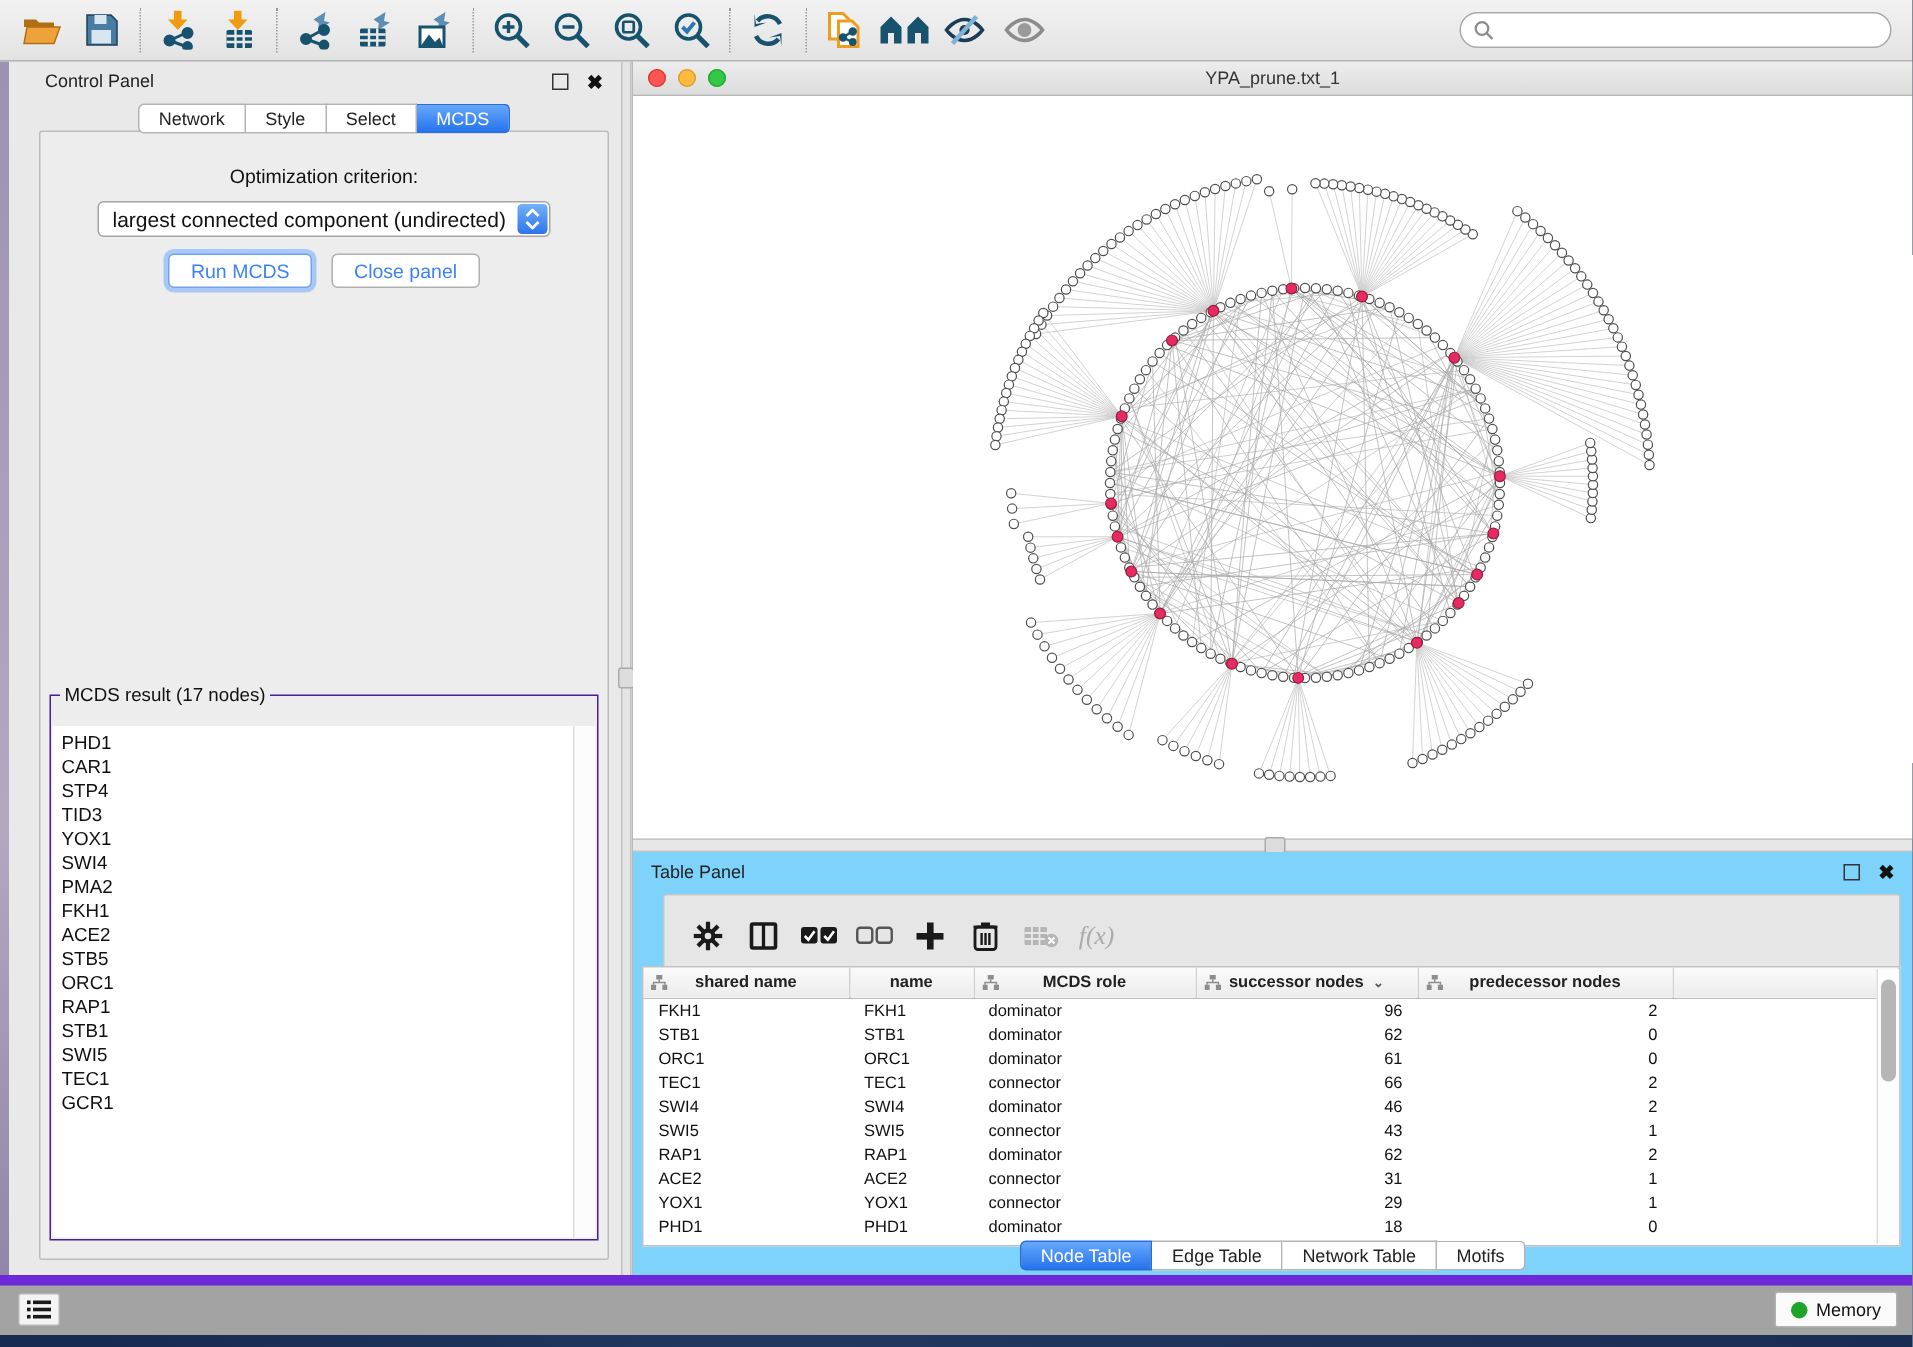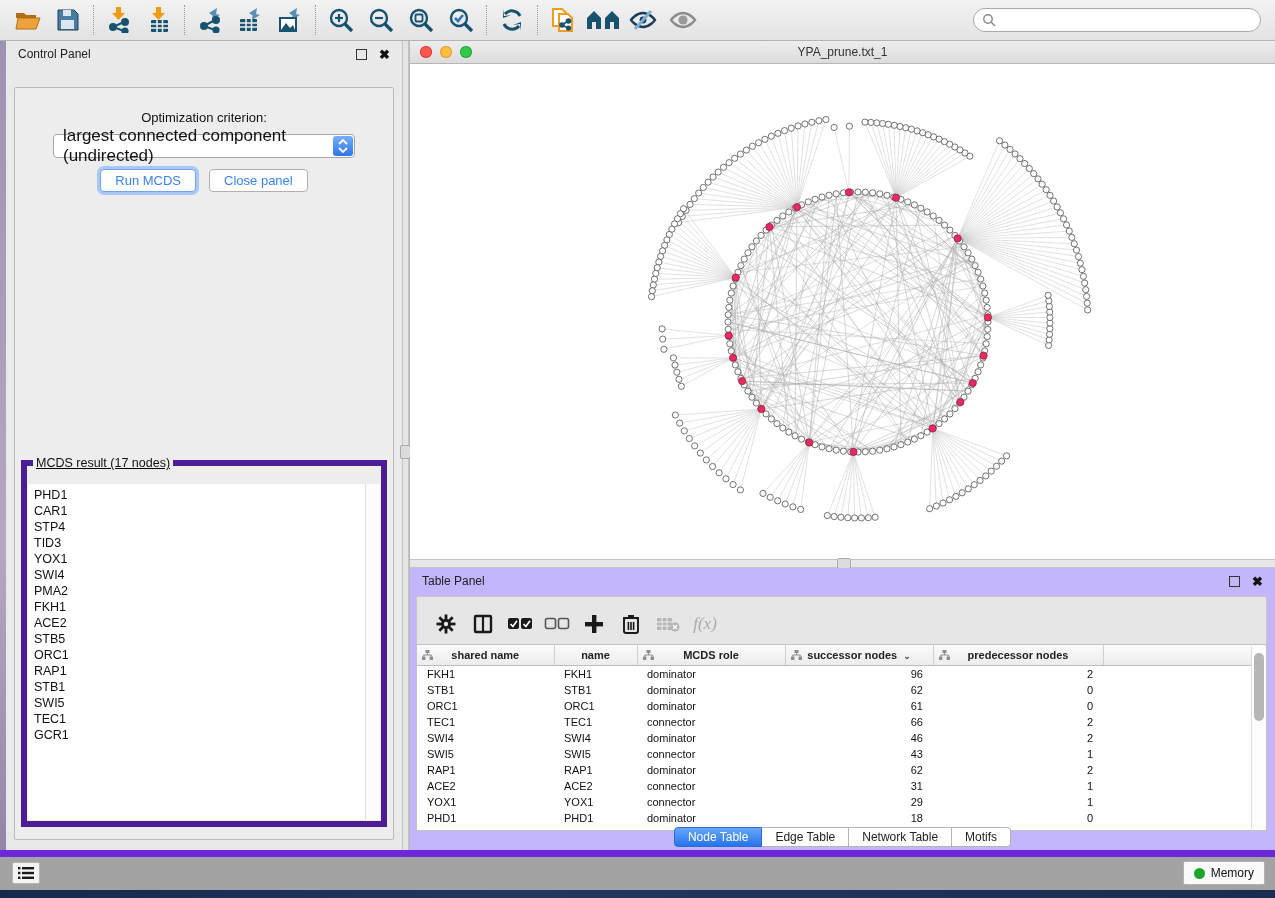--- a/index.html
+++ b/index.html
@@ -14,70 +14,70 @@
   .toolbar{position:relative;height:40px;flex:0 0 40px;background:linear-gradient(#f2f2f2,#e3e3e3);
            border-bottom:1px solid #b3b3b3;display:flex;align-items:center;padding-left:8px;z-index:7;}
   .tbtn{width:40px;height:34px;border:none;background:transparent;display:flex;align-items:center;justify-content:center;padding:0;cursor:pointer;}
   .tbtn svg{display:block;}
   .tsep{width:0;height:30px;border-left:1px dotted #999;margin:0 5px;}
   .search{position:absolute;right:14px;top:8px;width:288px;height:24px;background:#fff;border:1px solid #a9a9a9;
           border-radius:12px;display:flex;align-items:center;padding:0 8px;box-sizing:border-box;}
   .search input{border:none;outline:none;flex:1;font-size:12px;background:transparent;font-family:"Liberation Sans",sans-serif;}
 
   
-  .main{flex:1;display:flex;min-height:0;margin-left:6px;position:relative;}
+  .main{flex:1;display:flex;min-height:0;margin-left:18px;position:relative;}
   .vsplit{width:5px;background:#e4e4e4;border-left:1px solid #c3c3c3;border-right:1px solid #c3c3c3;position:relative;cursor:col-resize;}
   .vsplit .grip{position:absolute;top:404px;left:-3px;width:9px;height:12px;background:#dcdcdc;border:1px solid #aaa;border-radius:2px;}
 
   
   .control-panel{width:396px;flex:0 0 396px;background:#e9e9e9;display:flex;flex-direction:column;position:relative;}
   .panel-titlebar{height:26px;display:flex;align-items:center;padding:0 12px;font-size:12px;color:#222;}
   .panel-titlebar .ttl{flex:1;}
   .win-btns{display:flex;align-items:center;gap:12px;}
   .win-btn{border:none;background:transparent;padding:0;cursor:pointer;line-height:0;}
   .float-glyph{display:inline-block;width:9px;height:9px;border:1.5px solid #333;}
   .close-glyph{font-size:13px;font-weight:bold;color:#111;line-height:9px;}
   .ctab-row{display:flex;justify-content:center;margin:2px 0 0 0;position:relative;z-index:2;}
   .seg{background:#fff;border:1px solid #b4b4b4;border-left:none;padding:2px 13px;font-size:12px;color:#222;cursor:pointer;line-height:14px;}
   .seg:first-child{border-left:1px solid #b4b4b4;border-radius:4px 0 0 4px;}
   .seg:last-child{border-radius:0 4px 4px 0;}
   .seg.active{background:linear-gradient(#66a8fb,#2673ec);border-color:#2e6cd6;color:#fff;}
   .cp-content{position:absolute;left:8px;right:8px;top:46px;bottom:10px;background:#ededed;border:1px solid #bcbcbc;border-radius:2px;}
   .opt-label{text-align:center;font-size:13px;color:#111;margin-top:22px;}
   .dropdown{position:relative;margin:9px 38px 0 38px;height:22px;background:#fff;border:1px solid #a6a6a6;border-radius:4px;
-            font-size:17px;color:#111;display:flex;align-items:center;padding-left:9px;cursor:pointer;}
+            font-size:14px;color:#111;display:flex;align-items:center;padding-left:9px;cursor:pointer;}
   .dropdown .stepper{position:absolute;right:1px;top:1px;bottom:1px;width:20px;border-radius:3px;
             background:linear-gradient(#74b0fb,#2e75ea);display:flex;align-items:center;justify-content:center;}
   .btn-row{display:flex;justify-content:center;gap:13px;margin-top:11px;}
   .mac-btn{background:#fff;border:1px solid #b0b0b0;border-radius:4px;font-size:13px;color:#3b82f6;padding:3px 14px;
            font-family:"Liberation Sans",sans-serif;cursor:pointer;}
   .mac-btn.focus{box-shadow:0 0 0 3px #a8c9f6;border-color:#74a3e8;}
-  .result-group{position:absolute;left:6px;right:6px;top:368px;bottom:12px;border:6px solid #4c1d95;margin:0;padding:0;text-decoration:underline;}
+  .result-group{position:absolute;left:6px;right:6px;top:368px;bottom:12px;border:1px solid #4c1d95;margin:0;padding:0;}
   .result-group legend{font-size:12.5px;color:#111;margin-left:6px;padding:0 3px;}
   .result-list{position:absolute;left:1px;right:15px;top:14px;bottom:1px;background:#fff;overflow:hidden;
                font-size:12.5px;color:#111;padding:3px 0 0 6px;box-sizing:border-box;line-height:16px;}
   .result-scroll{position:absolute;right:1px;top:14px;bottom:1px;width:14px;background:#fcfcfc;border-left:1px solid #ddd;}
 
   
   .right-col{flex:1;display:flex;flex-direction:column;min-width:0;border-left:1px solid #b9b9b9;}
   .net-window{height:518px;flex:0 0 518px;display:flex;flex-direction:column;background:#fff;}
   .net-titlebar{height:22px;flex:0 0 22px;background:linear-gradient(#ededed,#dcdcdc);border-bottom:1px solid #b5b5b5;
                 position:relative;display:flex;align-items:center;justify-content:center;font-size:12px;color:#333;}
   .lights{position:absolute;left:10px;top:5px;display:flex;gap:8px;}
   .light{width:12px;height:12px;border-radius:50%;border:none;padding:0;cursor:pointer;}
   .light.red{background:#fc5753;box-shadow:inset 0 0 0 1px #df3e37;}
   .light.yellow{background:#fdbc40;box-shadow:inset 0 0 0 1px #de9f34;}
   .light.green{background:#33c748;box-shadow:inset 0 0 0 1px #27aa35;}
   .net-canvas{flex:1;background:#fff;position:relative;overflow:hidden;}
   .hsplit{height:7px;background:#e7e7e7;border-top:1px solid #c4c4c4;border-bottom:1px solid #c4c4c4;position:relative;cursor:row-resize;}
   .hsplit .grip-h{position:absolute;left:50%;top:-2px;width:12px;height:9px;margin-left:-6px;background:#dcdcdc;border:1px solid #aaa;border-radius:2px;}
 
   
-  .table-panel{flex:1;background:#c4b5fd;position:relative;min-height:0;}
-  .tp-toolbar{position:absolute;left:6px;right:8px;top:28px;height:55px;background:#e6e6e6;border:1px solid #c7c7c7;
+  .table-panel{flex:1;background:#7dd3fc;position:relative;min-height:0;}
+  .tp-toolbar{position:absolute;left:20px;right:8px;top:28px;height:55px;background:#e6e6e6;border:1px solid #c7c7c7;
               border-radius:2px;display:flex;align-items:center;padding-left:14px;gap:7px;box-sizing:border-box;}
   .ibtn{width:30px;height:30px;border:none;background:transparent;display:flex;align-items:center;justify-content:center;padding:0;cursor:pointer;}
   .fx{font-family:"Liberation Serif",serif;font-style:italic;font-size:17px;color:#aaa;}
   .tp-table-wrap{position:absolute;left:6px;right:8px;top:76px;height:185px;background:#fff;border:1px solid #c2c2c2;overflow:hidden;}
   table.data{border-collapse:collapse;table-layout:fixed;width:100%;}
   table.data th{height:20px;background:linear-gradient(#fbfbfb,#ececec);border-right:1px solid #d0d0d0;border-bottom:1px solid #bdbdbd;
       font-size:11px;font-weight:bold;color:#222;position:relative;text-align:center;padding:0;}
   table.data th .hicon{position:absolute;left:5px;top:5px;}
   table.data th .sort{margin-left:6px;color:#555;font-size:9px;}
   table.data td{height:16px;font-size:11px;color:#111;padding:0 10px;white-space:nowrap;overflow:hidden;}
@@ -260,20 +260,26 @@
     <div class="main">
 
       <aside class="control-panel">
         <div class="panel-titlebar">
           <span class="ttl">Control Panel</span>
           <span class="win-btns">
             <button class="win-btn"><span class="float-glyph"></span></button>
             <button class="win-btn"><span class="close-glyph">✖</span></button>
           </span>
         </div>
+        <div class="ctab-row" id="control-tabs">
+            <button class="seg">Network</button>
+            <button class="seg">Style</button>
+            <button class="seg">Select</button>
+            <button class="seg active">MCDS</button>
+          </div>
         <div class="cp-content">
           <div class="opt-label">Optimization criterion:</div>
           <div class="dropdown">
             <span>largest connected component (undirected)</span>
             <span class="stepper">
               <svg width="10" height="14" viewBox="0 0 10 14">
                   <path d="M1 5l4-4 4 4" fill="none" stroke="#fff" stroke-width="1.8"></path>
                   <path d="M1 9l4 4 4-4" fill="none" stroke="#fff" stroke-width="1.8"></path>
                 </svg>
             </span>

